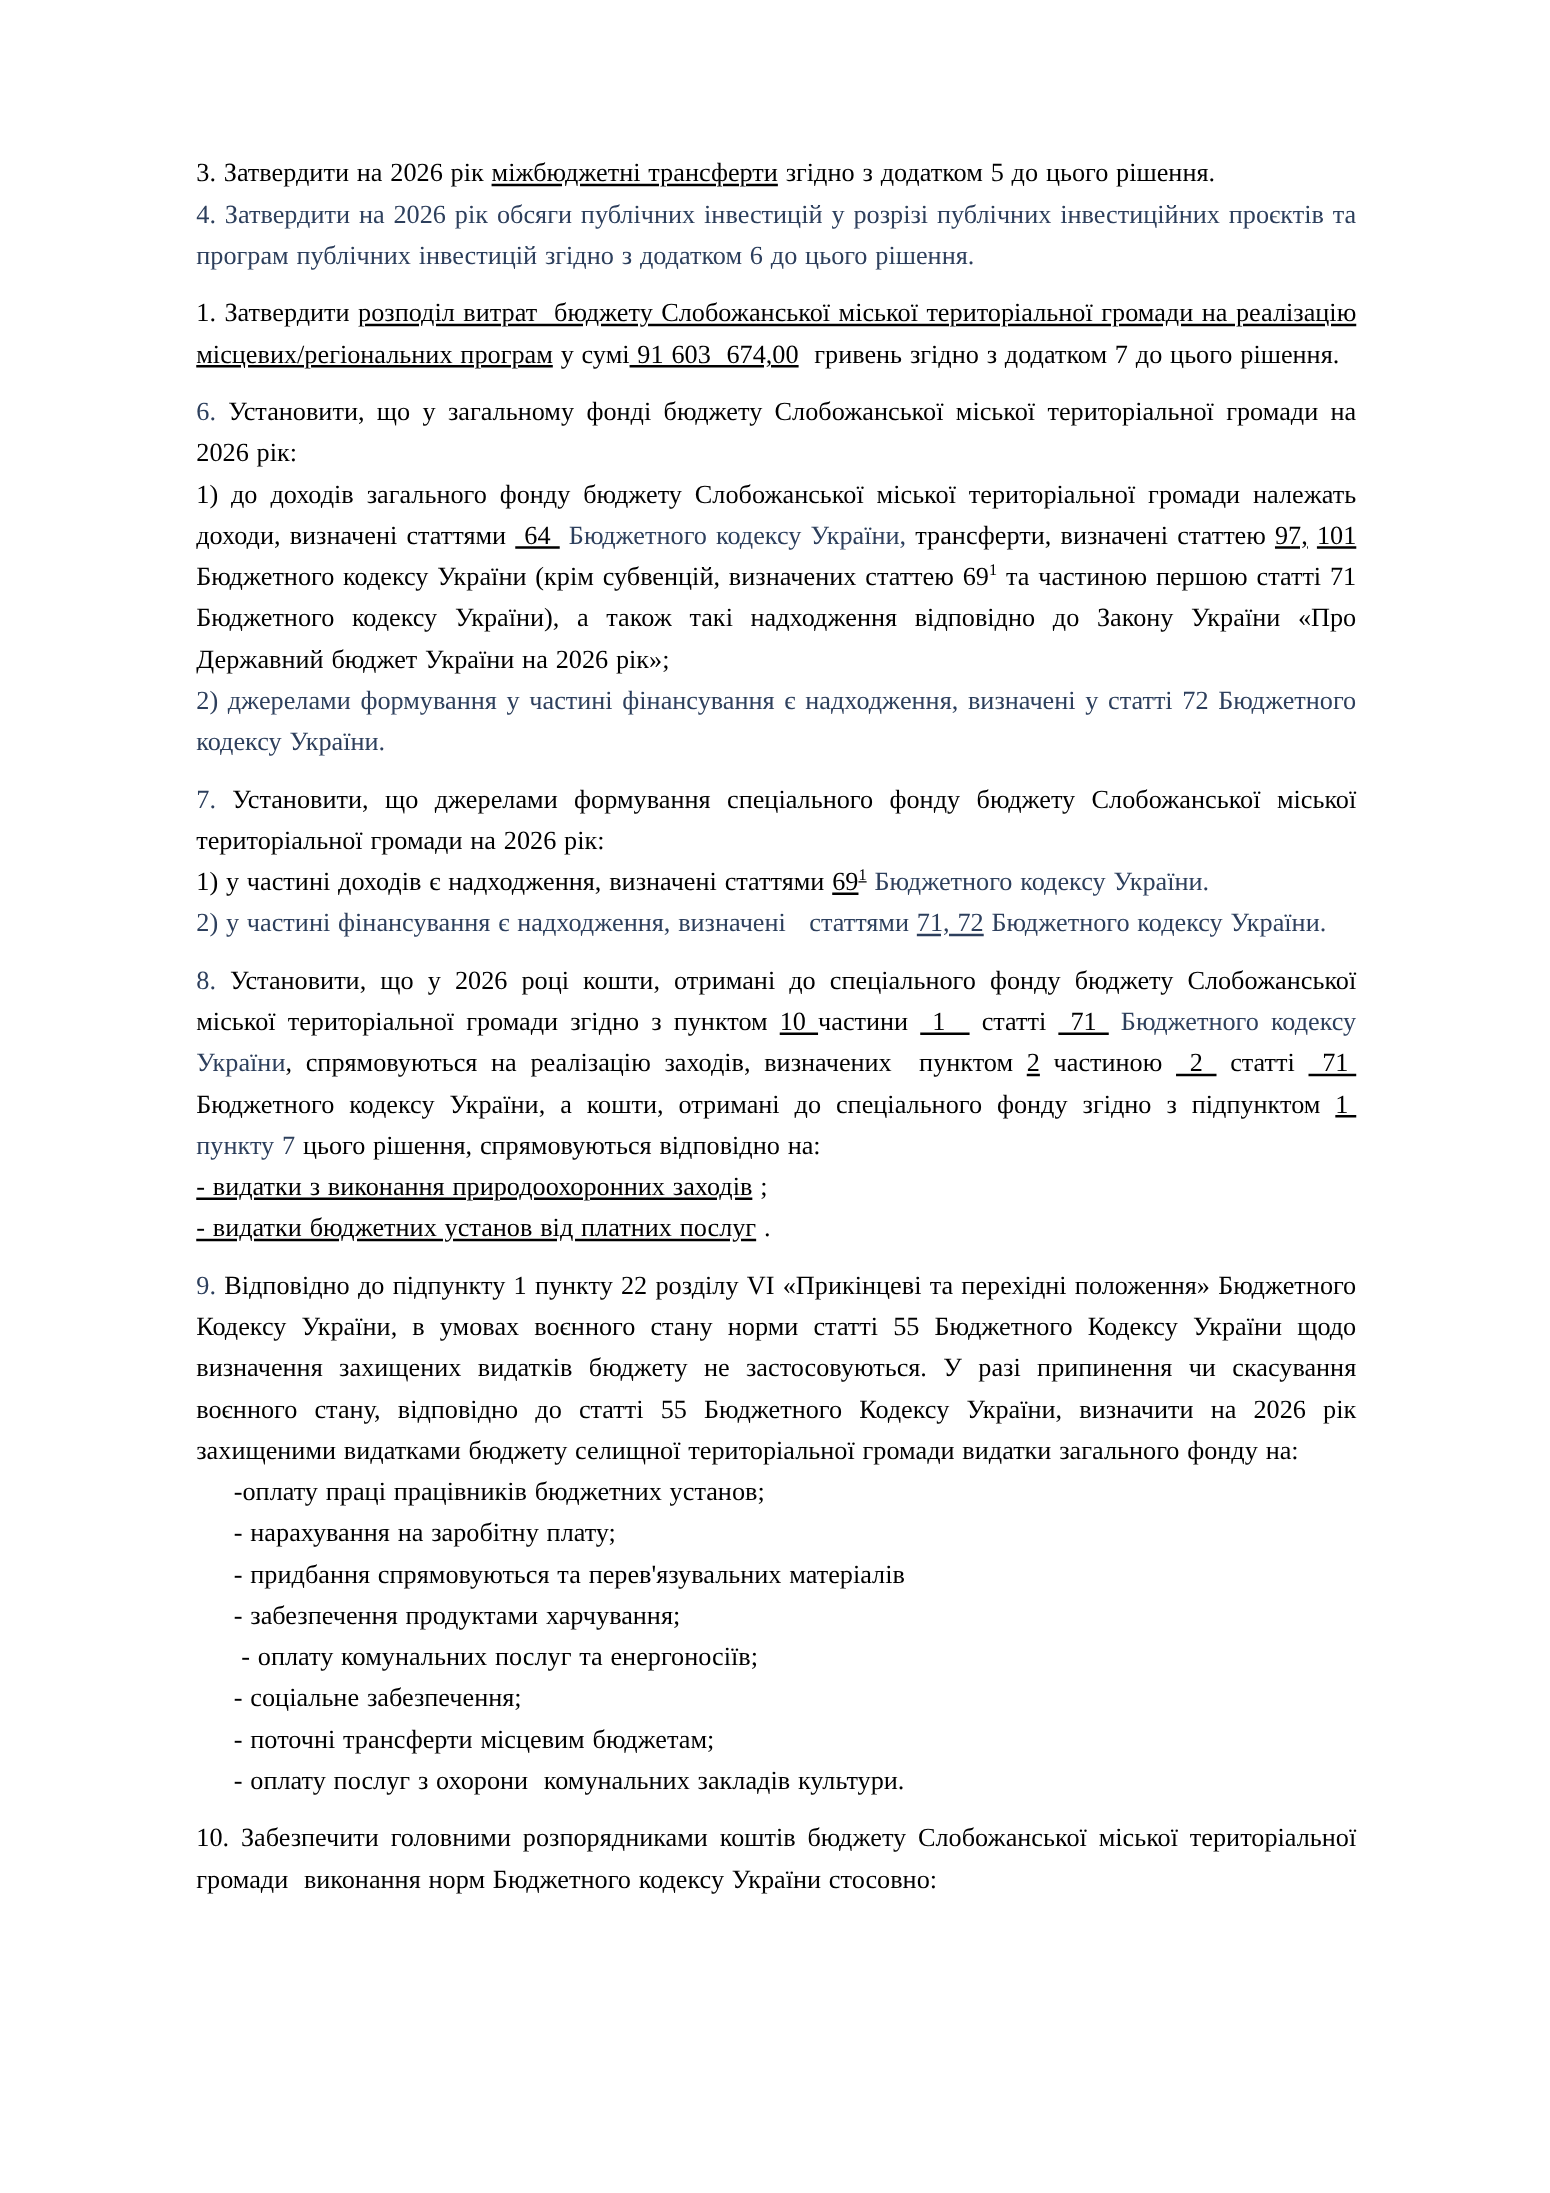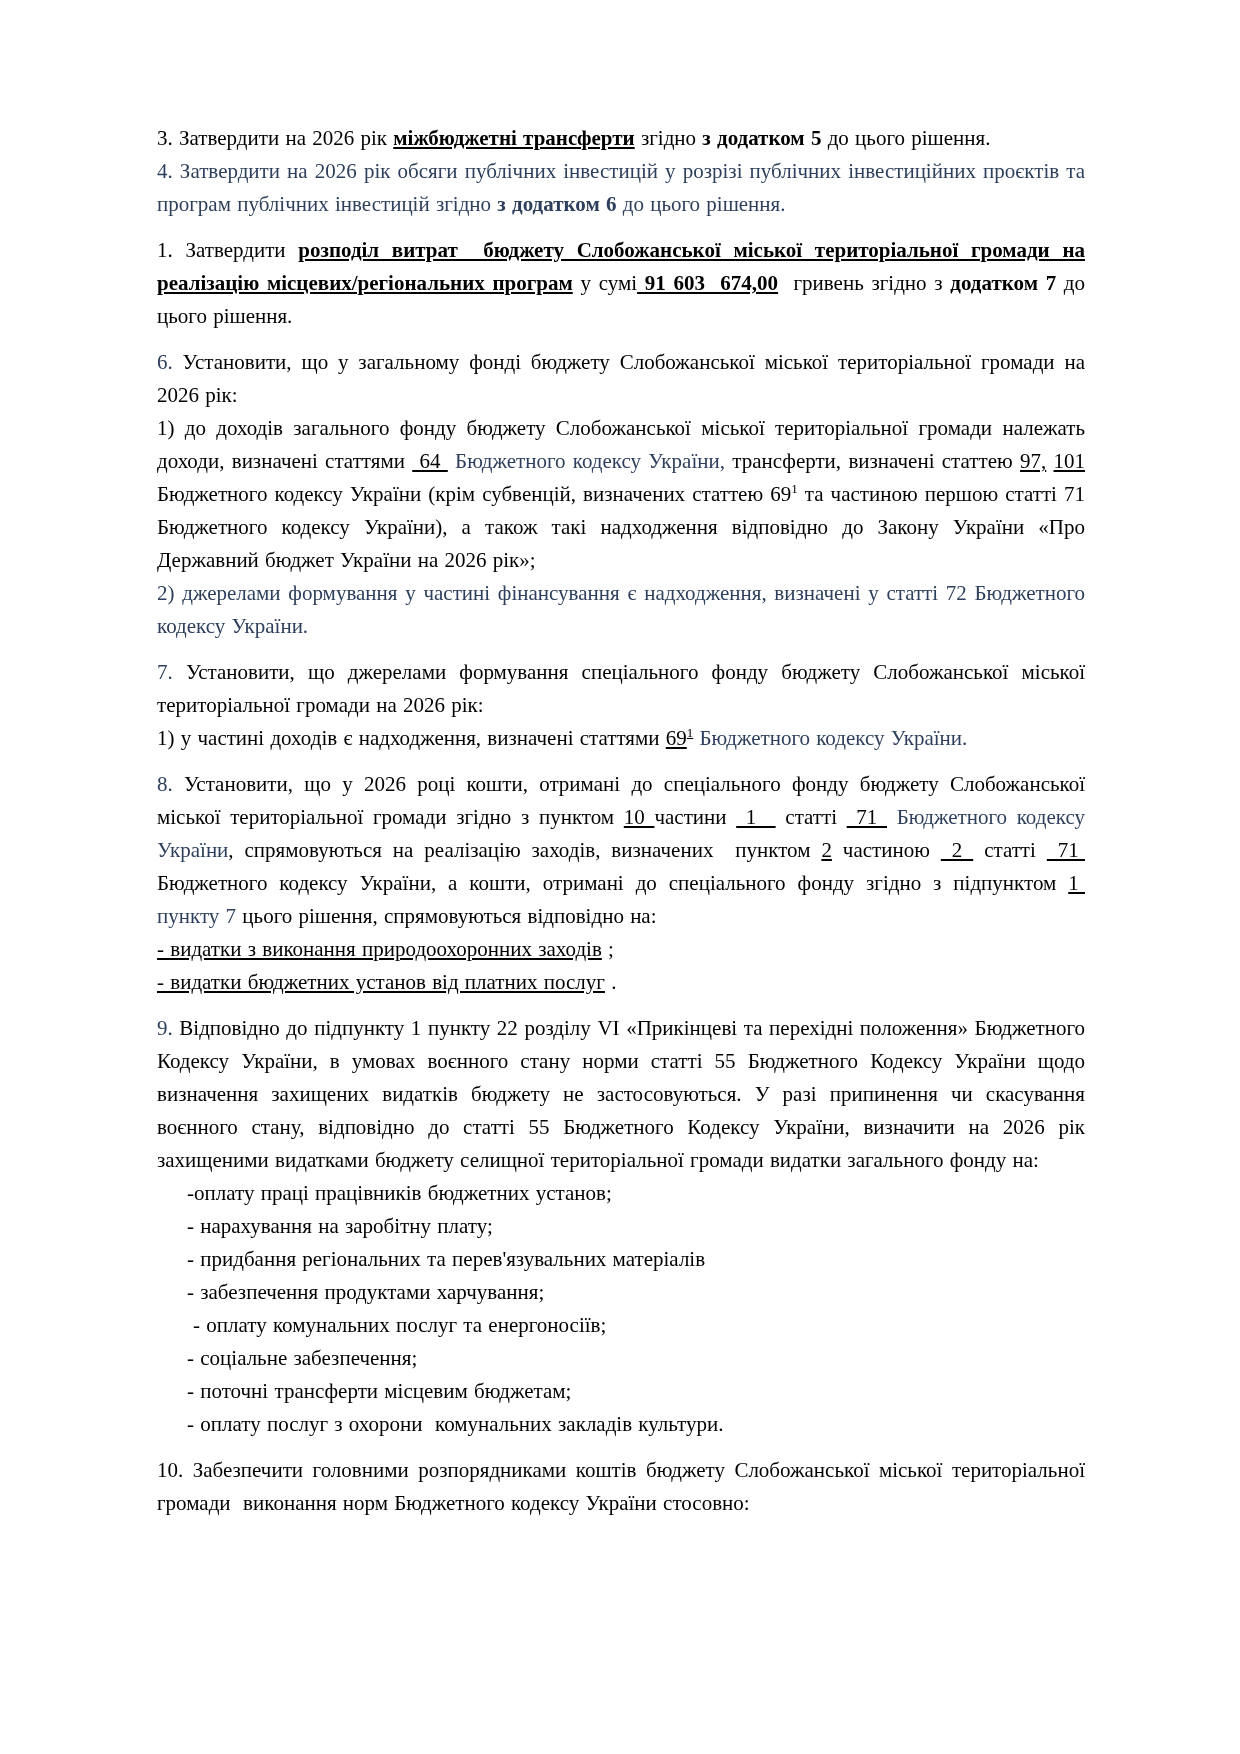--- a/index.html
+++ b/index.html
@@ -24,47 +24,48 @@
     color: #000000;
     text-align: justify;
     word-spacing: 1px;
   }
   p { margin: 0; padding: 0; }
   p.sec  { margin-top: 13px; }
   p.sec2 { }
   p.cont { margin-top: 0; }
   p.indent  { padding-left: 30px; }
   p.indent2 { padding-left: 36px; }
-  span.b { font-weight: bold; }
+  span.b { font-weight: normal; }
   span.u { text-decoration: underline; }
   span.c { color: var(--accent, #2d3f5c); }
   span.sup {
     font-size: 0.62em;
     vertical-align: super;
     line-height: 0;
   }
 </style>
 </head>
 <body>
 
 <main class="doc">
   <p class="cont"><span>3. Затвердити на 2026 рік </span><span class="b u">міжбюджетні трансферти</span><span> згідно </span><span class="b">з додатком 5</span><span> до цього рішення.</span></p>
   <p class="sec2"><span class="c">4. Затвердити на 2026 рік обсяги публічних інвестицій у розрізі публічних інвестиційних проєктів та програм публічних інвестицій згідно </span><span class="b c">з додатком 6</span><span class="c"> до цього рішення.</span></p>
   <p class="sec"><span>1. Затвердити </span><span class="b u">розподіл витрат &nbsp;бюджету Слобожанської міської територіальної громади на реалізацію місцевих/регіональних програм</span><span> у сумі</span><span class="b u">&nbsp;91&nbsp;603 &nbsp;674,00</span><span> &nbsp;гривень згідно з </span><span class="b">додатком 7</span><span> до цього рішення.</span></p>
   <p class="sec"><span class="c">6.</span><span> Установити, що у загальному фонді бюджету Слобожанської міської територіальної громади на 2026 рік:</span></p>
   <p class="cont"><span>1) до доходів загального фонду бюджету Слобожанської міської територіальної громади належать доходи, визначені статтями </span><span class="u">&nbsp;64&nbsp;</span><span> </span><span class="c">Бюджетного кодексу України,</span><span> трансферти, визначені статтею </span><span class="u">97,</span><span> </span><span class="u">101</span><span> Бюджетного кодексу України (крім субвенцій, визначених статтею 69</span><span class="sup">1</span><span> та частиною першою статті 71 Бюджетного кодексу України), а також такі надходження відповідно до Закону України «Про Державний бюджет України на 2026 рік»;</span></p>
   <p class="cont"><span class="c">2) джерелами формування у частині фінансування є надходження, визначені у статті 72 Бюджетного кодексу України.</span></p>
   <p class="sec"><span class="c">7.</span><span> Установити, що джерелами формування спеціального фонду бюджету Слобожанської міської територіальної громади на 2026 рік:</span></p>
   <p class="cont"><span>1) у частині доходів є надходження, визначені статтями </span><span class="u">69</span><span class="u sup">1</span><span> </span><span class="c">Бюджетного кодексу України.</span></p>
+  <p class="cont"><span class="c">2) у частині фінансування є надходження, визначені &nbsp; статтями </span><span class="u c">71, 72</span><span class="c"> Бюджетного кодексу України.</span></p>
   <p class="sec"><span class="c">8.</span><span> Установити, що у 2026 році кошти, отримані до спеціального фонду бюджету Слобожанської міської територіальної громади згідно з пунктом </span><span class="u">10 </span><span>частини </span><span class="u">&nbsp;1&nbsp;&nbsp;</span><span> статті </span><span class="u">&nbsp;71&nbsp;</span><span> </span><span class="c">Бюджетного кодексу України</span><span>, спрямовуються на реалізацію заходів, визначених &nbsp;пунктом </span><span class="u">2</span><span> частиною </span><span class="u">&nbsp;2&nbsp;</span><span> статті </span><span class="u">&nbsp;71&nbsp;</span><span> Бюджетного кодексу України, а кошти, отримані до спеціального фонду згідно з підпунктом </span><span class="u">1&nbsp;</span><span> </span><span class="c">пункту 7</span><span> цього рішення, спрямовуються відповідно на:</span></p>
   <p class="cont"><span class="u">- видатки з виконання природоохоронних заходів</span><span> ;</span></p>
   <p class="cont"><span class="u">- видатки бюджетних установ від платних послуг</span><span> .</span></p>
   <p class="sec"><span class="c">9.</span><span> Відповідно до підпункту 1 пункту 22 розділу VI «Прикінцеві та перехідні положення» Бюджетного Кодексу України, в умовах воєнного стану норми статті 55 Бюджетного Кодексу України щодо визначення захищених видатків бюджету не застосовуються. У разі припинення чи скасування воєнного стану, відповідно до статті 55 Бюджетного Кодексу України, визначити на 2026 рік захищеними видатками бюджету селищної територіальної громади видатки загального фонду на:</span></p>
   <p class="cont indent"><span>-оплату праці працівників бюджетних установ;</span></p>
   <p class="cont indent"><span>- нарахування на заробітну плату;</span></p>
-  <p class="cont indent"><span>- придбання регіональних та перев'язувальних матеріалів</span></p>
+  <p class="cont indent"><span>- придбання спрямовуються та перев'язувальних матеріалів</span></p>
   <p class="cont indent"><span>- забезпечення продуктами харчування;</span></p>
   <p class="cont indent2"><span>- оплату комунальних послуг та енергоносіїв;</span></p>
   <p class="cont indent"><span>- соціальне забезпечення;</span></p>
   <p class="cont indent"><span>- поточні трансферти місцевим бюджетам;</span></p>
   <p class="cont indent"><span>- оплату послуг з охорони &nbsp;комунальних закладів культури.</span></p>
   <p class="sec"><span>10. Забезпечити головними розпорядниками коштів бюджету Слобожанської міської територіальної громади &nbsp;виконання норм Бюджетного кодексу України стосовно:</span></p>
 </main>
 
 </body></html>

